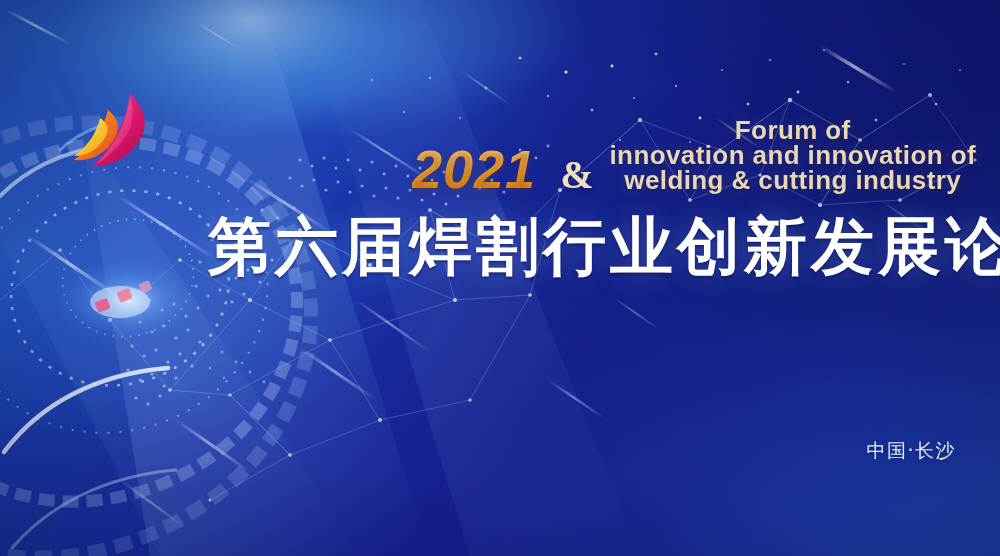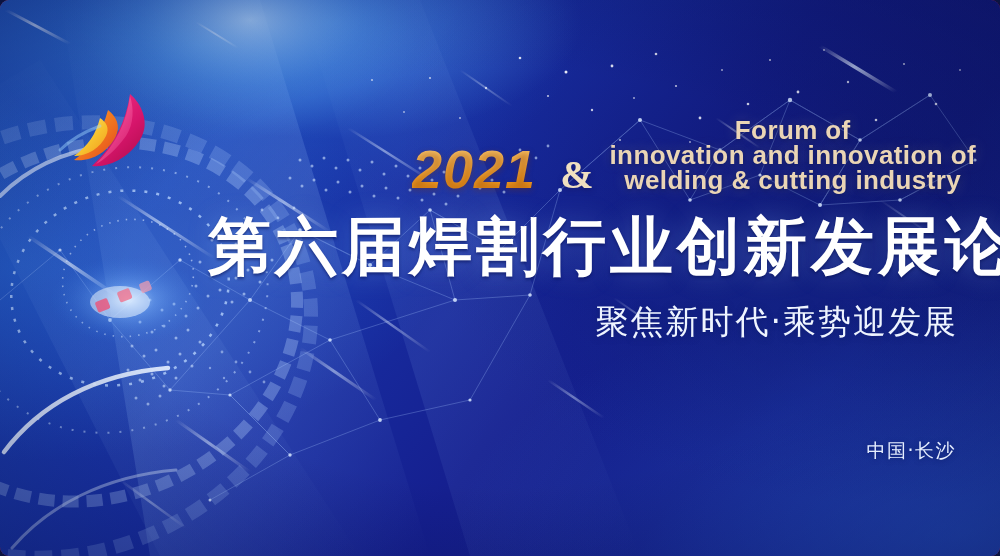--- a/index.html
+++ b/index.html
@@ -11,21 +11,20 @@
   body {
     font-family: "Liberation Sans", "DejaVu Sans", sans-serif;
   }
 
   #banner {
     position: relative;
     width: 1000px;
     height: 556px;
     overflow: hidden;
     background: #b91c1c;
-    border-radius: 9px;
   }
 
   
   .bg-base {
     position: absolute;
     inset: 0;
     background:
       radial-gradient(ellipse 52% 42% at 20% 8%,  rgba(60,140,230,0.75) 0%, rgba(40,100,210,0.28) 42%, rgba(30,70,180,0) 72%),
       radial-gradient(ellipse 36% 30% at 33% 4%,  rgba(110,190,255,0.55) 0%, rgba(70,140,230,0.0) 70%),
       radial-gradient(ellipse 60% 50% at 2% 48%,  rgba(42,110,215,0.55) 0%, rgba(30,70,180,0) 70%),
@@ -456,17 +455,16 @@
   </div>
 
   <div class="eng-block">
     <div>Forum of</div>
     <div>innovation and innovation of</div>
     <div>welding &amp; cutting industry</div>
   </div>
 
   <div class="main-title">第六届焊割行业创新发展论坛</div>
 
-  <div class="subtitle">聚焦新时代·乘势迎发展</div>
 
   <div class="location">中国·长沙</div>
 
 </div>
 
 </body></html>

